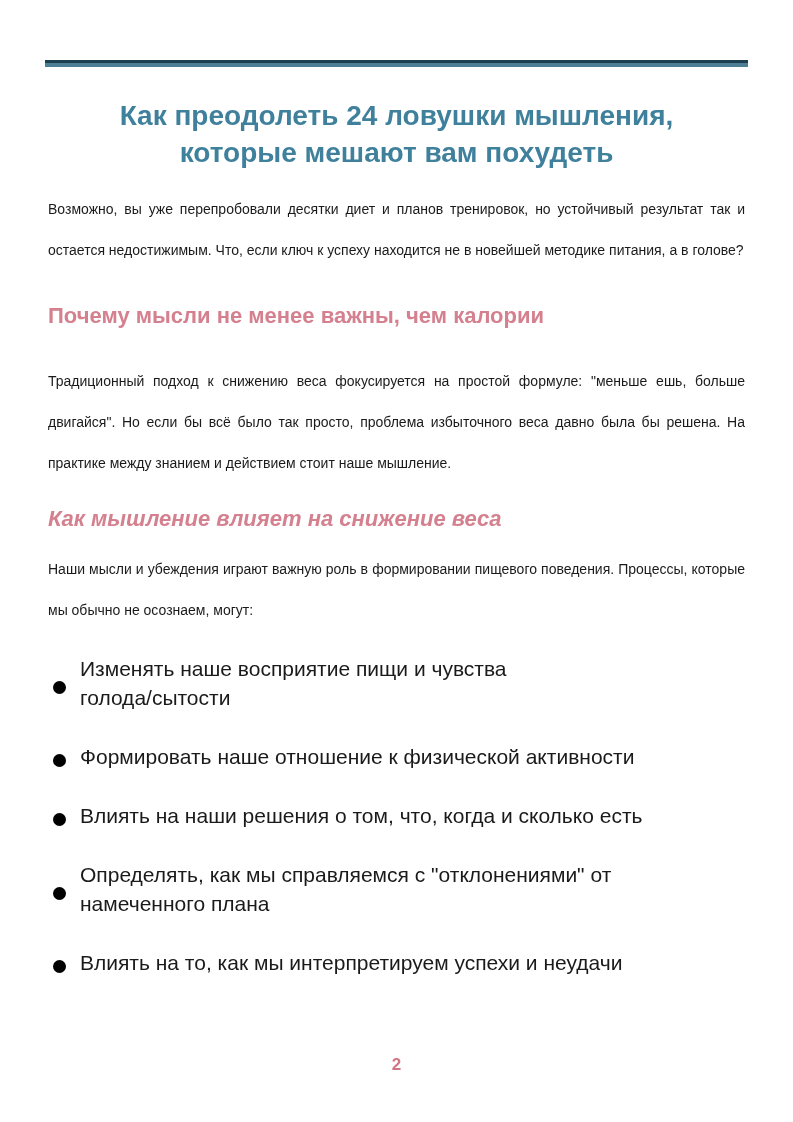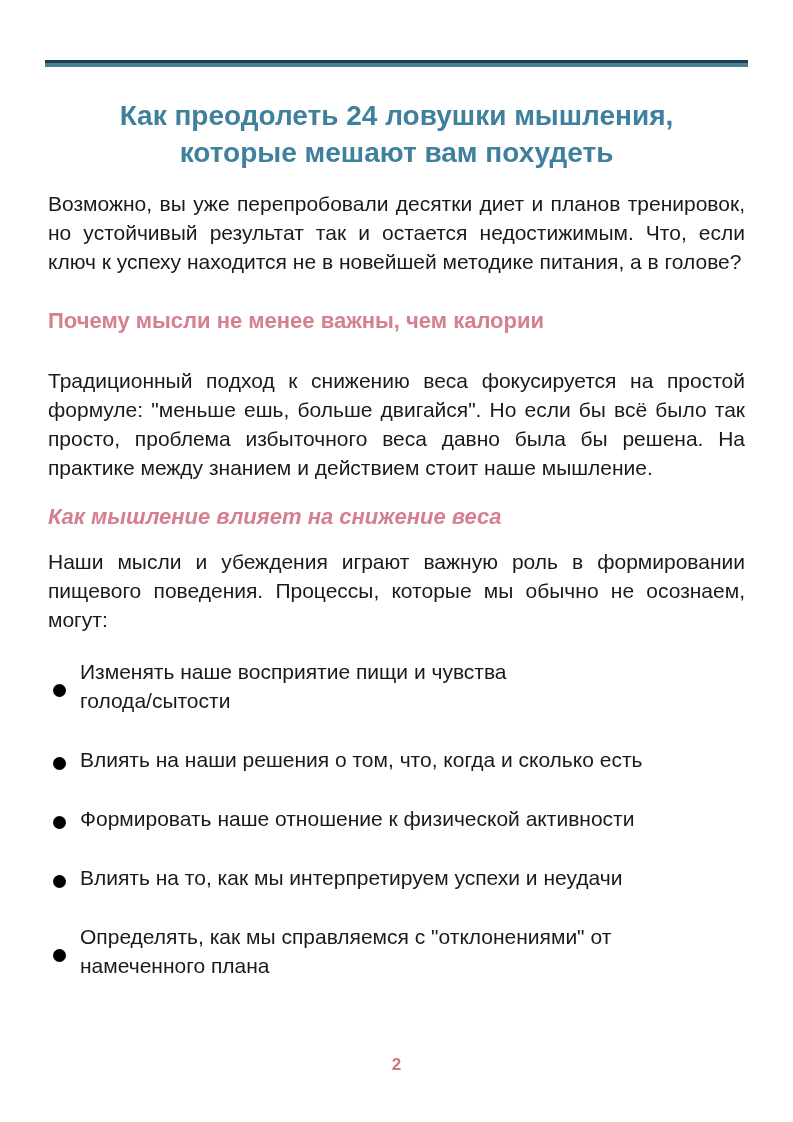--- a/index.html
+++ b/index.html
@@ -26,22 +26,22 @@
     margin: 30px 48px 0 48px;
     text-align: center;
     color: #3f809c;
     font-size: 28px;
     line-height: 37px;
     font-weight: bold;
     white-space: pre-line;
   }
   .para {
     margin: 0 48px;
-    font-size: 21px;
-    line-height: 29px;
+    font-size: 14px;
+    line-height: 41px;
     text-align: justify;
   }
   .para.intro   { margin-top: 18px; }
   .para.sec1    { margin-top: 32px; }
   .para.sec2    { margin-top: 17px; }
   .sec-heading {
     margin: 0 48px;
     color: #d5808f;
     font-size: 22px;
     line-height: 26px;
@@ -106,32 +106,32 @@
   <p class="para sec2">Наши мысли и убеждения играют важную роль в формировании пищевого поведения. Процессы, которые мы обычно не осознаем, могут:</p>
 
   <ul class="bullet-list">
     <li>
       <span class="bullet-dot"></span>
       <span class="bullet-text">Изменять наше восприятие пищи и чувства
 голода/сытости</span>
     </li>
     <li>
       <span class="bullet-dot"></span>
-      <span class="bullet-text">Влиять на наши решения о том, что, когда и сколько есть</span>
-    </li>
-    <li>
-      <span class="bullet-dot"></span>
       <span class="bullet-text">Формировать наше отношение к физической активности</span>
     </li>
     <li>
       <span class="bullet-dot"></span>
-      <span class="bullet-text">Влиять на то, как мы интерпретируем успехи и неудачи</span>
+      <span class="bullet-text">Влиять на наши решения о том, что, когда и сколько есть</span>
     </li>
     <li>
       <span class="bullet-dot"></span>
       <span class="bullet-text">Определять, как мы справляемся с "отклонениями" от
 намеченного плана</span>
+    </li>
+    <li>
+      <span class="bullet-dot"></span>
+      <span class="bullet-text">Влиять на то, как мы интерпретируем успехи и неудачи</span>
     </li>
   </ul>
 
   <div class="page-number">2</div>
 
 </div>
 
 </body></html>

